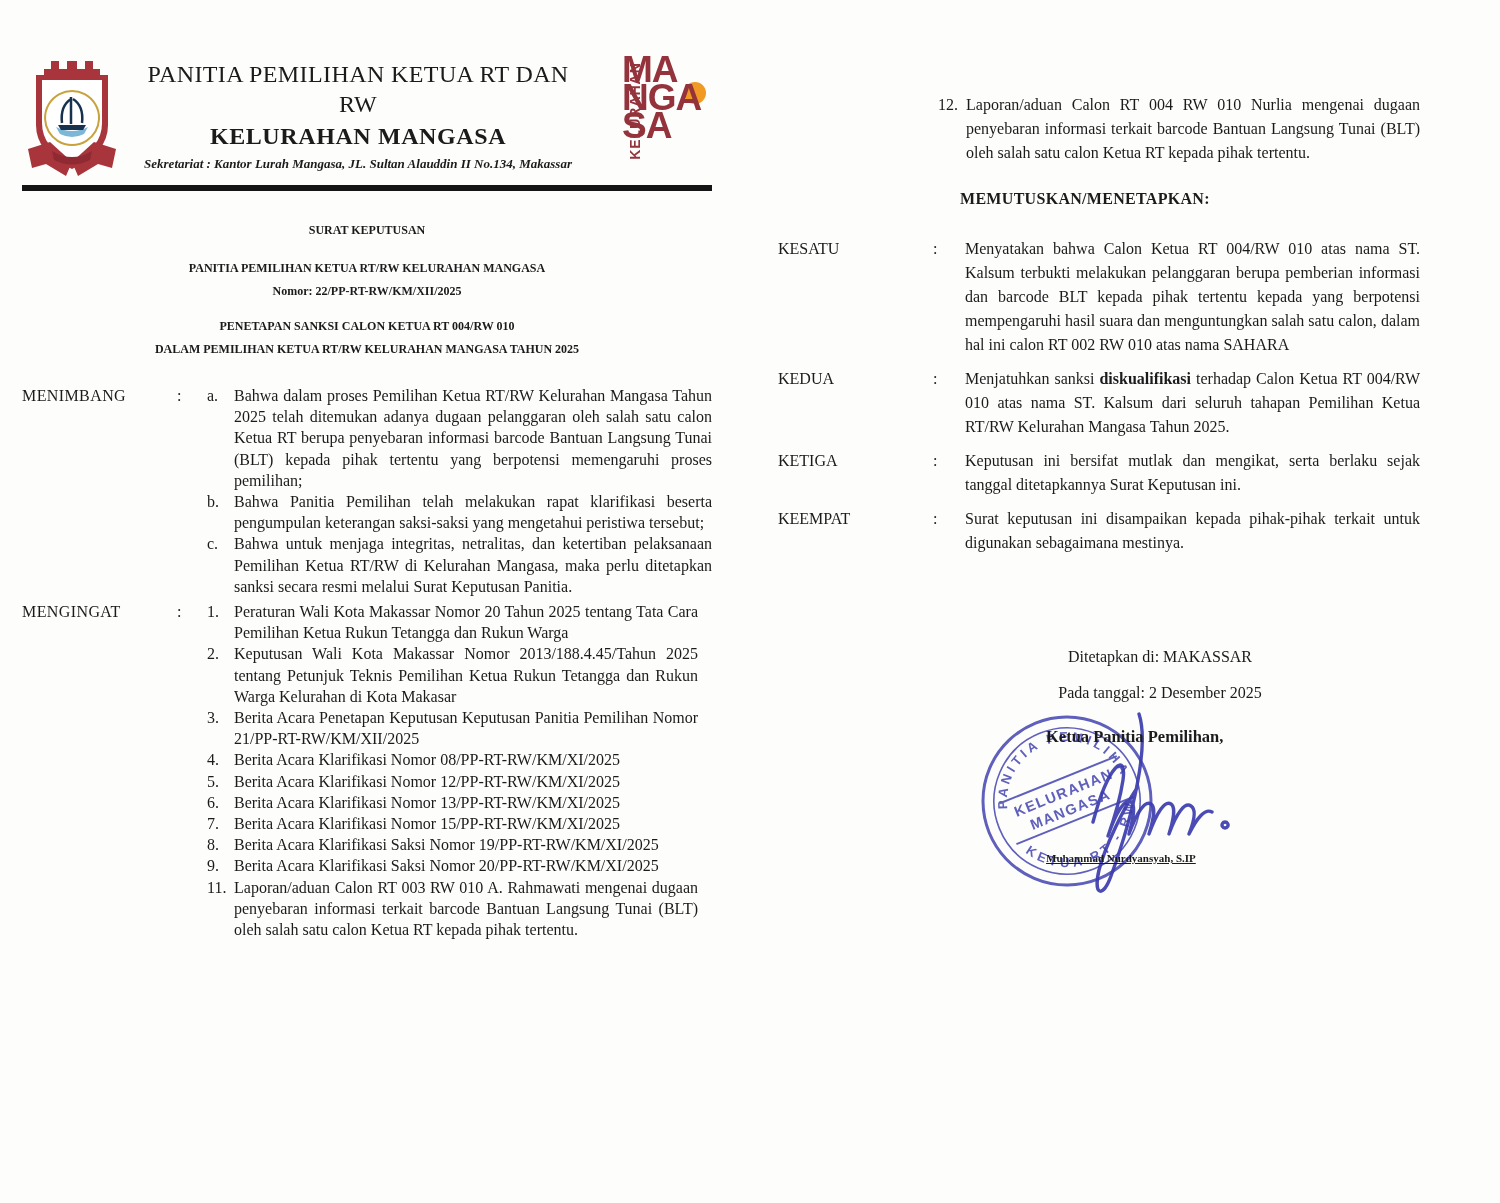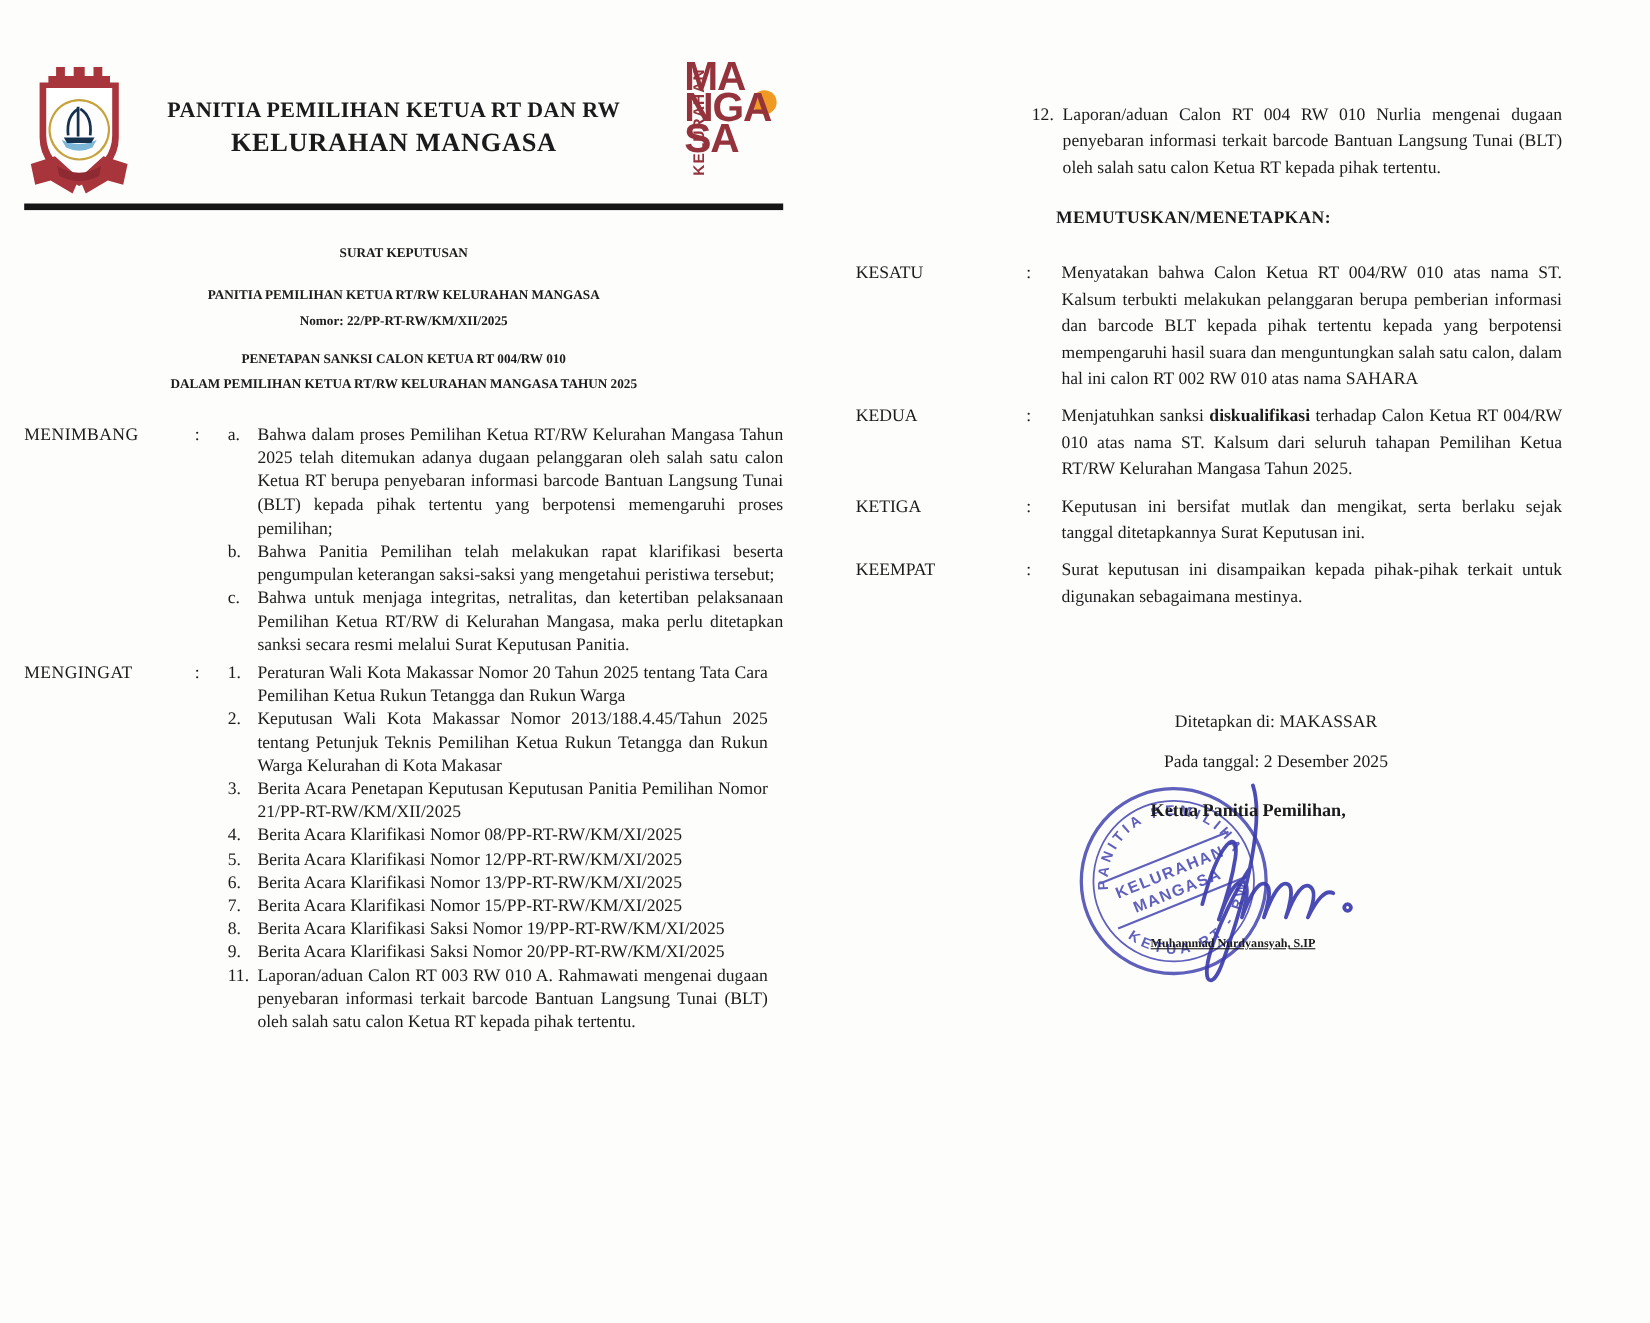--- a/index.html
+++ b/index.html
@@ -7,21 +7,21 @@
     position:relative;width:1500px;height:1203px;margin:0 auto;
     background:#fdfdfc;color:#1b1b1b;
     font-family:"Liberation Serif", serif;
     overflow:hidden;
   }
   
   .left-col{position:absolute;left:22px;top:55px;width:690px;}
   .letterhead{display:flex;align-items:center;gap:12px;}
   .emblem{width:100px;flex:0 0 auto;}
   .lh-text{flex:1;text-align:center;line-height:1.25;}
-  .org1{font-weight:700;font-size:20px;letter-spacing:.4px;}
+  .org1{font-weight:400;font-size:24px;letter-spacing:.4px;}
   .org2{font-weight:600;font-size:24px;letter-spacing:.6px;margin-top:2px;}
   .org3{font-weight:600;font-size:21px;letter-spacing:.4px;margin-top:2px;}
   .sekret{font-weight:700;font-style:italic;font-size:13px;margin-top:5px;}
   .mangasa-logo{position:relative;width:118px;height:112px;flex:0 0 auto;}
   .mg-vert{
     position:absolute;left:-14px;top:43px;transform:rotate(-90deg);transform-origin:center;
     font-family:"Liberation Sans",sans-serif;font-weight:700;font-size:14px;
     color:#94333c;letter-spacing:1px;width:110px;text-align:center;
   }
   .mg-stack{position:absolute;left:28px;top:-4px;font-family:"Liberation Sans",sans-serif;
@@ -77,20 +77,21 @@
         <path d="M36 70 h28 l-3 5 h-22 Z" fill="#16324f"></path>
         <path d="M49 42 v27 M49 44 q-11 7 -9 24 M51 44 q11 7 9 24" stroke="#16324f" stroke-width="2.5" fill="none"></path>
         <path d="M6 94 l22 -7 22 20 -6 14 -20 -12 -14 4 Z" fill="#a8343c"></path>
         <path d="M94 94 l-22 -7 -22 20 6 14 20 -12 14 4 Z" fill="#a8343c"></path>
         <path d="M30 96 q20 12 40 0 l-2 9 q-18 9 -36 0 Z" fill="#8f2a32"></path>
       </svg>
 
       <div class="lh-text">
         <div class="org1">PANITIA PEMILIHAN KETUA RT DAN RW</div>
         <div class="org2">KELURAHAN MANGASA</div>
+        <div class="sekret">Sekretariat : Kantor Lurah Mangasa, JL. Sultan Alauddin II No.134, Makassar</div>
       </div>
 
       <div class="mangasa-logo">
         <div class="mg-vert">KELURAHAN</div>
         <div class="mg-dot"></div>
         <div class="mg-stack">
           <div>MA</div>
           <div>NGA</div>
           <div>SA</div>
         </div>

